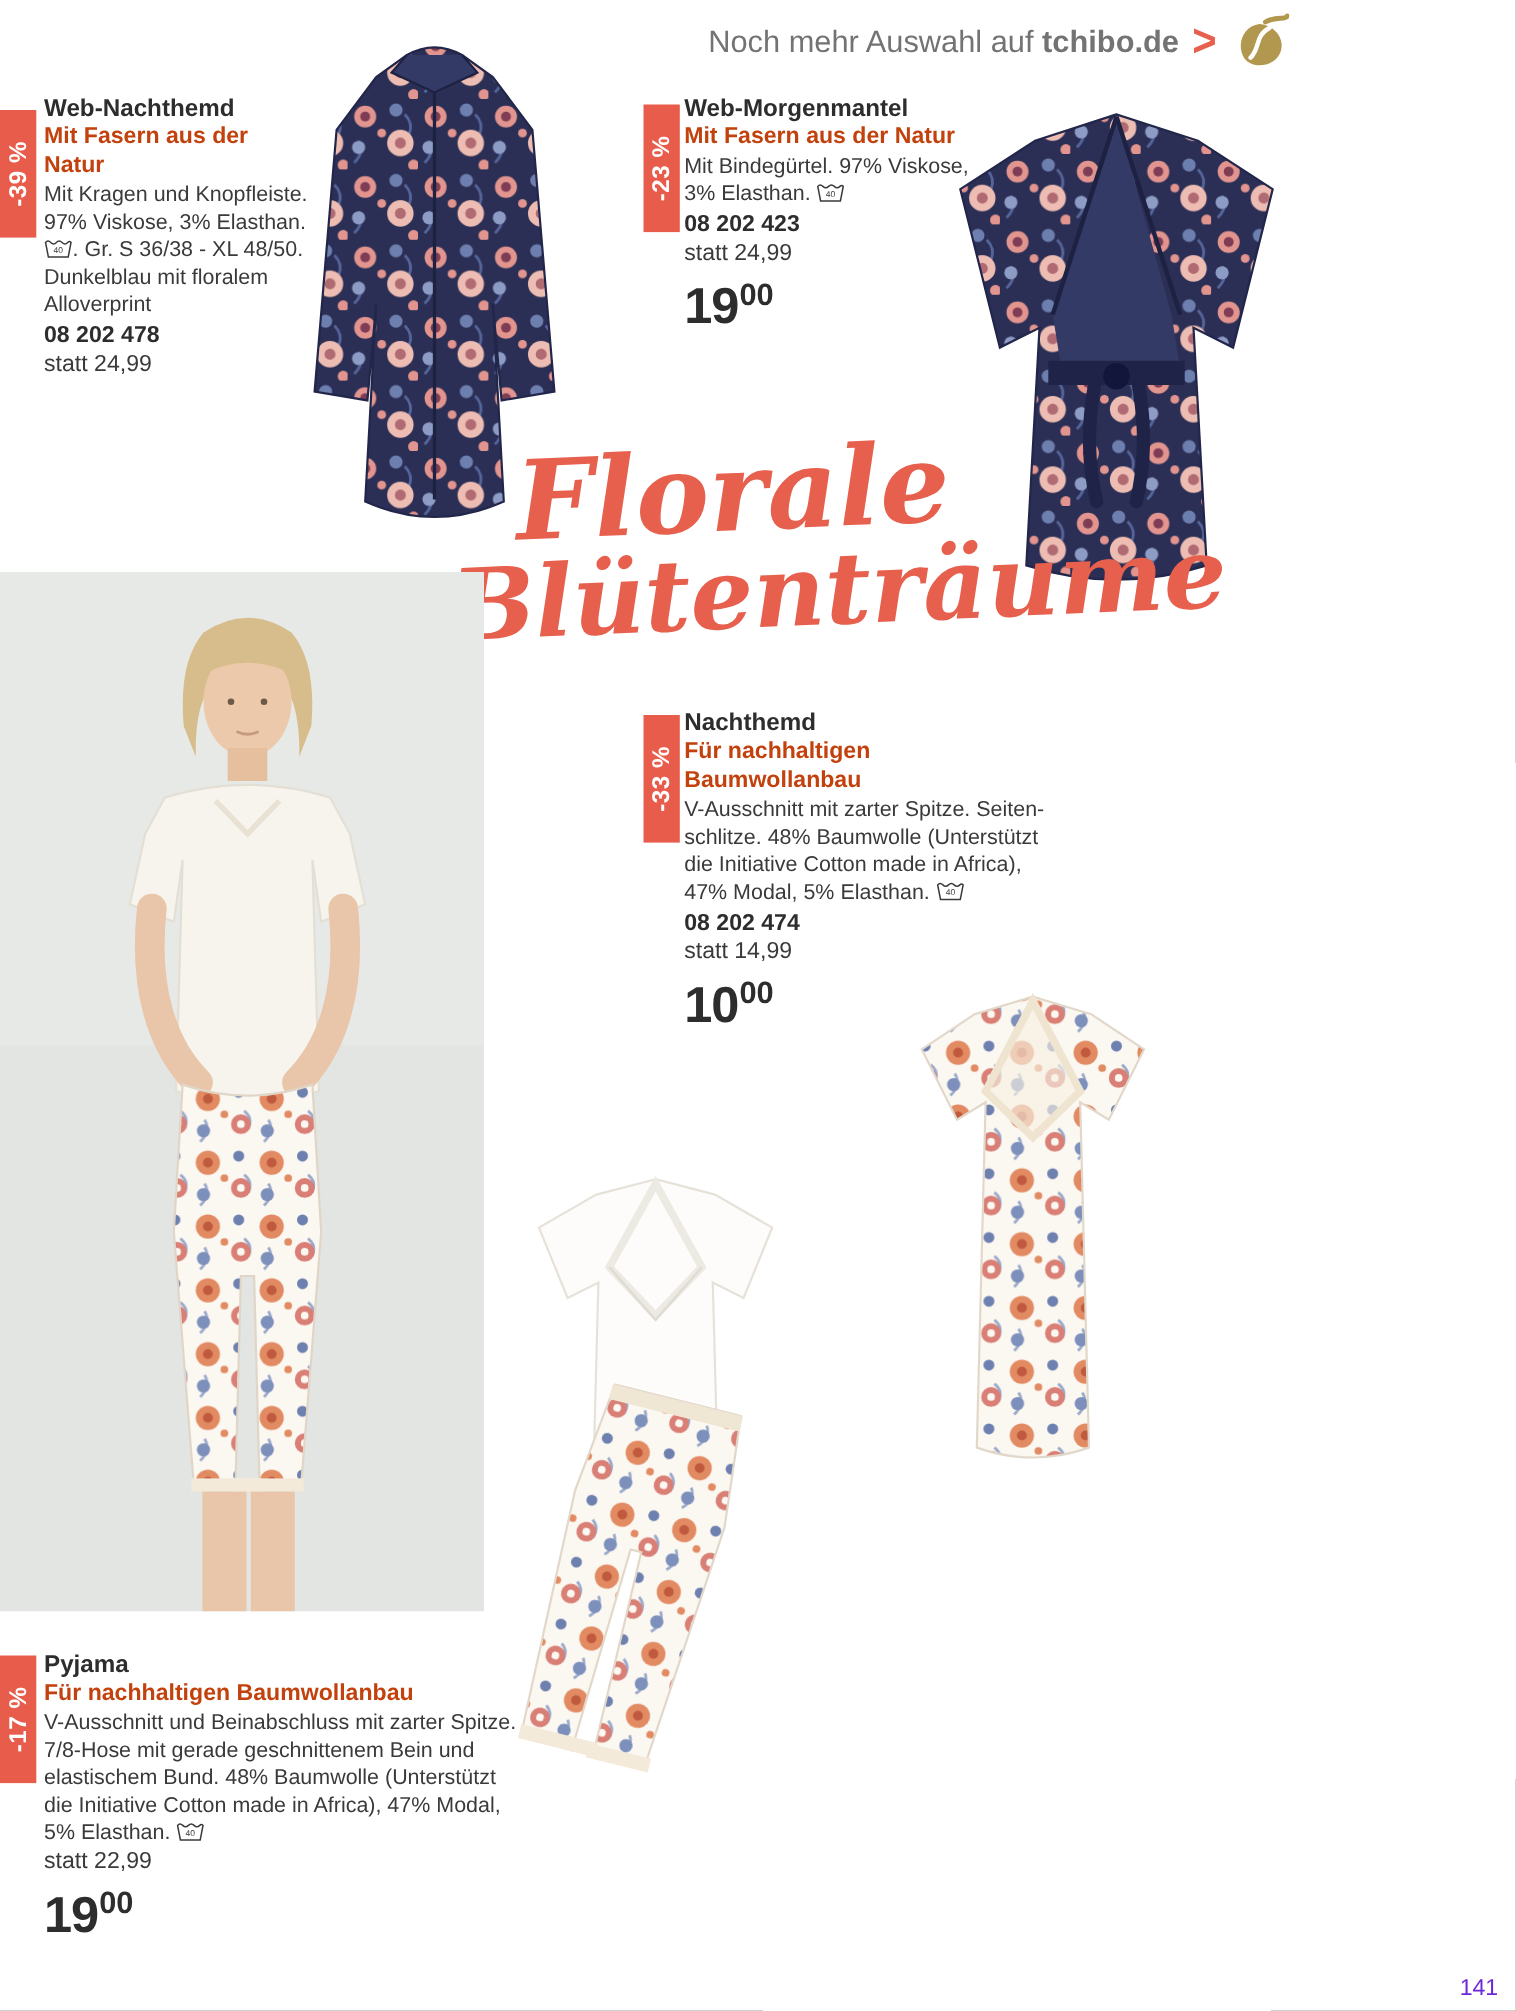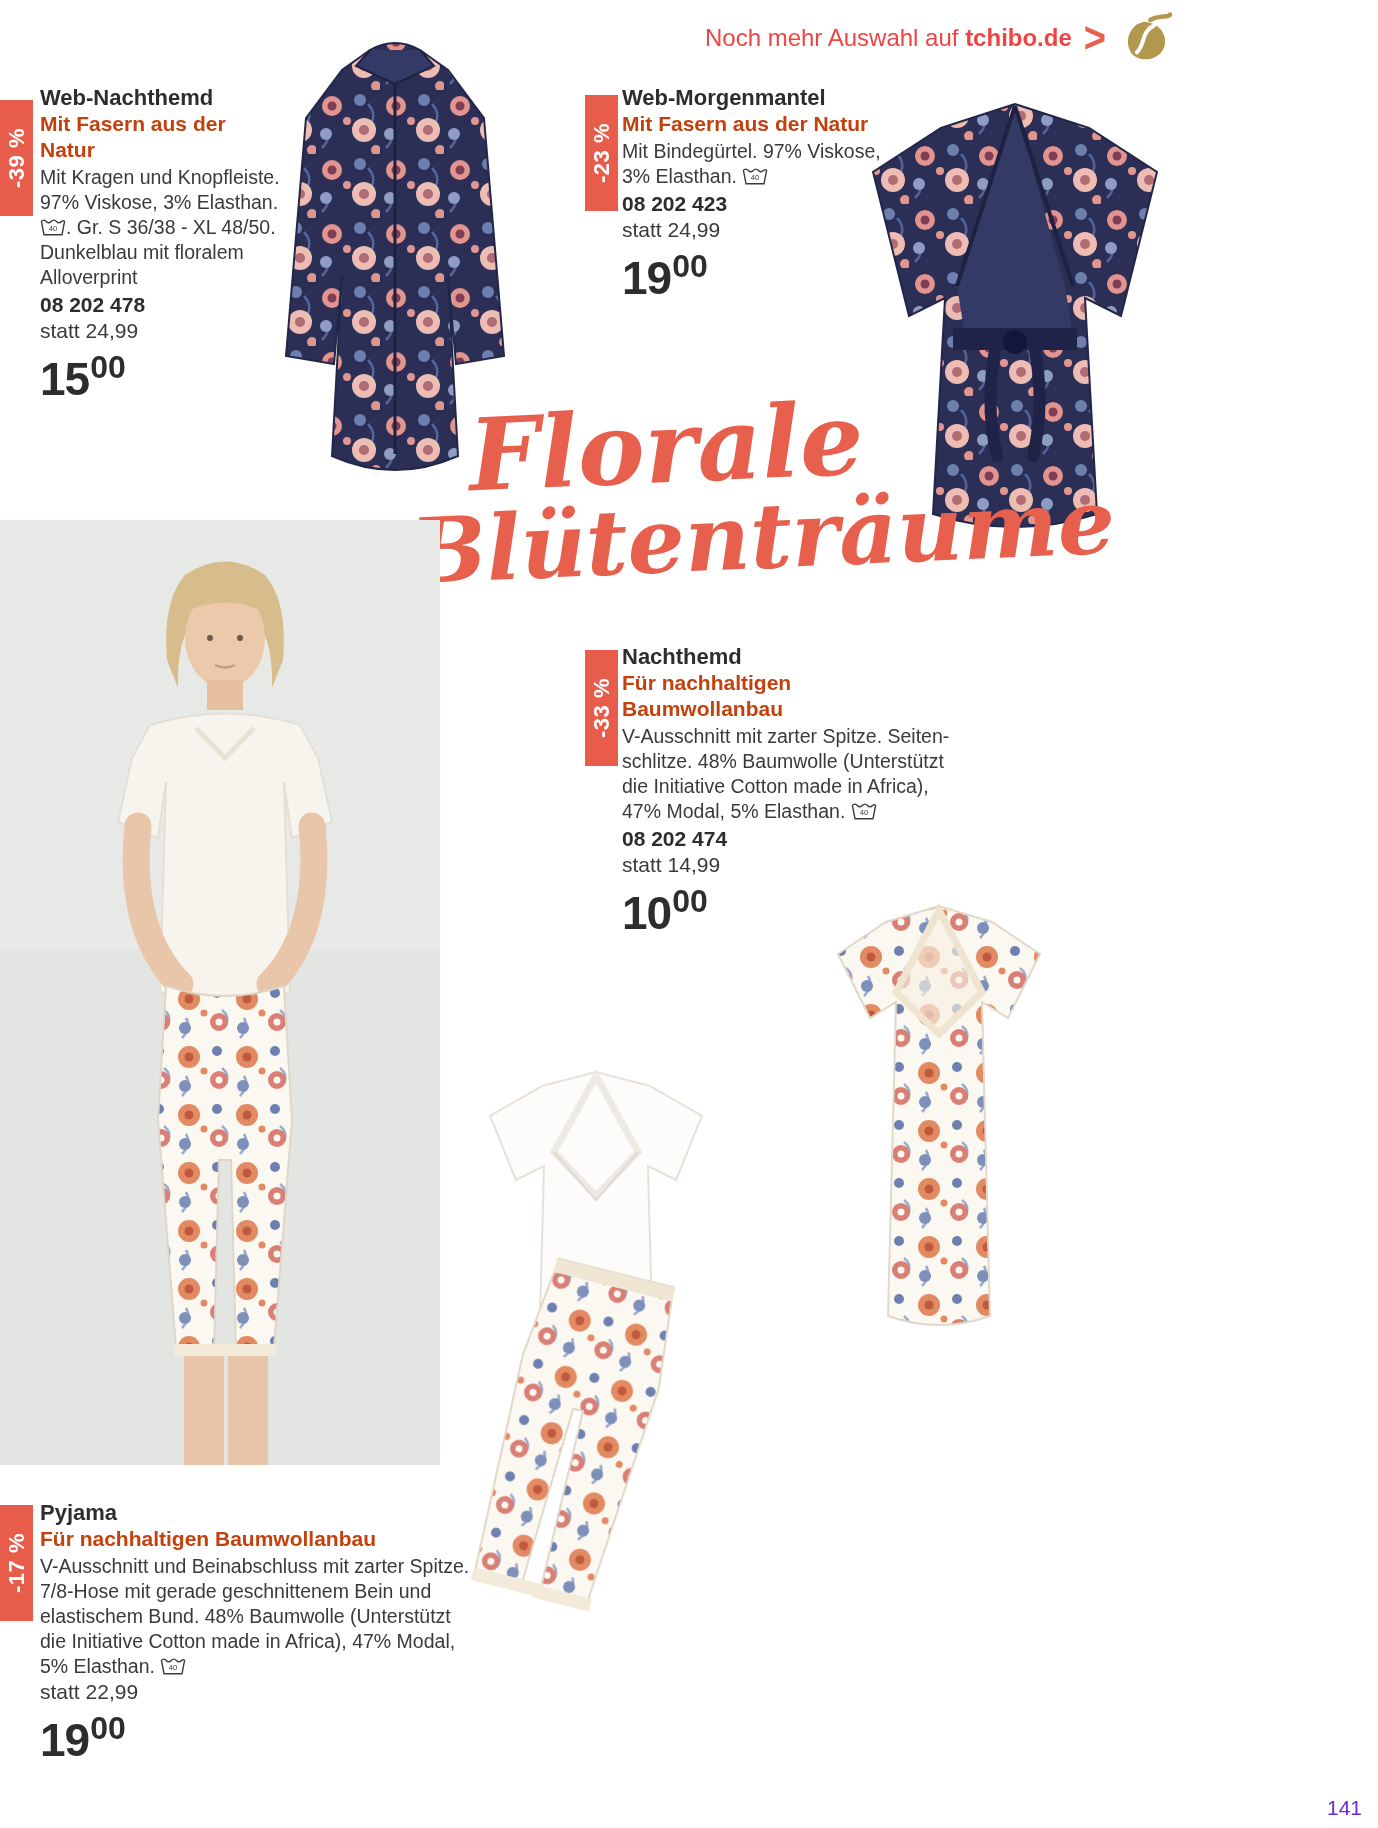--- a/index.html
+++ b/index.html
@@ -3,39 +3,39 @@
 <meta charset="utf-8">
 <style>
   html,body{margin:0;padding:0;background:#888;}
   #page{
     position:relative;width:1378px;height:1828px;background:#ffffff;
     font-family:"Liberation Sans",sans-serif;overflow:hidden;margin:0 auto;
   }
   .abs{position:absolute;}
   
   .promo{top:10px;right:206px;display:flex;align-items:center;gap:12px;}
-  .promo-text{font-size:24px;color:#ef4444;white-space:nowrap;}
+  .promo-text{font-size:28px;color:#737373;white-space:nowrap;}
   .promo-text .lnk{font-weight:700;}
   .promo-chev{font-size:38px;font-weight:700;color:#e7604e;line-height:1;transform:scaleY(1.1);}
   .bean{width:54px;height:56px;}
   
   .badge{
     width:33px;height:116px;background:#e85c4b;color:#ffffff;
     display:flex;align-items:center;justify-content:center;
     writing-mode:vertical-rl;transform:rotate(180deg);
     font-size:22px;font-weight:700;letter-spacing:.5px;white-space:nowrap;
   }
   
   .ptitle{font-size:22px;font-weight:700;color:#2d2d2d;line-height:26px;}
   .psub{font-size:21px;font-weight:700;color:#c2410c;line-height:26px;}
   .pdesc{font-size:19.5px;color:#3a3a3a;line-height:25px;margin-top:2px;hyphens:manual;}
   .part{font-size:21px;font-weight:700;color:#2d2d2d;line-height:26px;margin-top:2px;}
   .pold{font-size:21px;color:#3a3a3a;line-height:26px;}
   .pprice{font-size:46px;font-weight:700;color:#2d2d2d;letter-spacing:-1px;margin-top:8px;}
-  .pprice .cents{font-size:32px;position:relative;top:-17px;letter-spacing:0;margin-left:1px;}
+  .pprice .cents{font-size:28px;position:relative;top:-17px;letter-spacing:0;margin-left:1px;}
   .wash{display:inline-block;width:26px;height:18px;vertical-align:-2px;}
   
   .headline{
     left:408px;top:398px;width:520px;text-align:center;color:#e7604e;
     font-family:"DejaVu Serif",serif;font-style:italic;font-weight:700;
     transform:rotate(-2.5deg);line-height:.98;
   }
   .headline .l1{font-size:100px;}
   .headline .l2{font-size:90px;}
   
@@ -95,21 +95,20 @@
     <div class="ptitle">Web-Nachthemd</div>
     <div class="psub">Mit Fasern aus der Natur</div>
     <div class="pdesc">
       <span>Mit Kragen und Knopfleiste. 97% Viskose, 3% Elasthan. </span><span class="wash"><svg viewBox="0 0 30 21" width="26" height="18">
             <path d="M1.5 4 Q4 1 7 4 Q10 7 13 4 Q16 1 19 4 Q22 7 25 4 Q27 2 28.5 4 L25.5 19.5 L4.5 19.5 Z" fill="none" stroke="#3a3a3a" stroke-width="1.6"></path>
             <text x="15" y="15" text-anchor="middle" font-size="9" fill="#3a3a3a">40</text>
           </svg></span><span>. Gr. S 36/38 - XL 48/50. Dunkelblau mit floralem Alloverprint</span>
     </div>
     <div class="part">08 202 478</div>
     <div class="pold">statt 24,99</div>
-    <div class="pprice"><span>15</span><span class="cents">00</span></div>
   </div>
 
   <svg class="abs img" style="left:252px;top:26px;" width="286" height="466" viewBox="0 0 286 466">
     <path d="M118 24 Q143 10 168 24 L196 44 L232 92 L252 330 L204 338 L196 250 L206 430 Q143 458 80 430 L90 250 L82 338 L34 330 L54 92 L90 44 Z" fill="url(#navyFloral)" stroke="#22264a" stroke-width="2"></path>
     <path d="M143 40 L143 428" stroke="#1d2142" stroke-width="3"></path>
     <path d="M118 24 L143 52 L168 24" fill="none" stroke="#1d2142" stroke-width="4"></path>
     <path d="M118 24 L104 40 L143 58 L182 40 L168 24" fill="#343a66" stroke="#1d2142" stroke-width="2"></path>
   </svg>
 
   <div class="abs badge" style="left:585px;top:95px;">-23 %</div>

